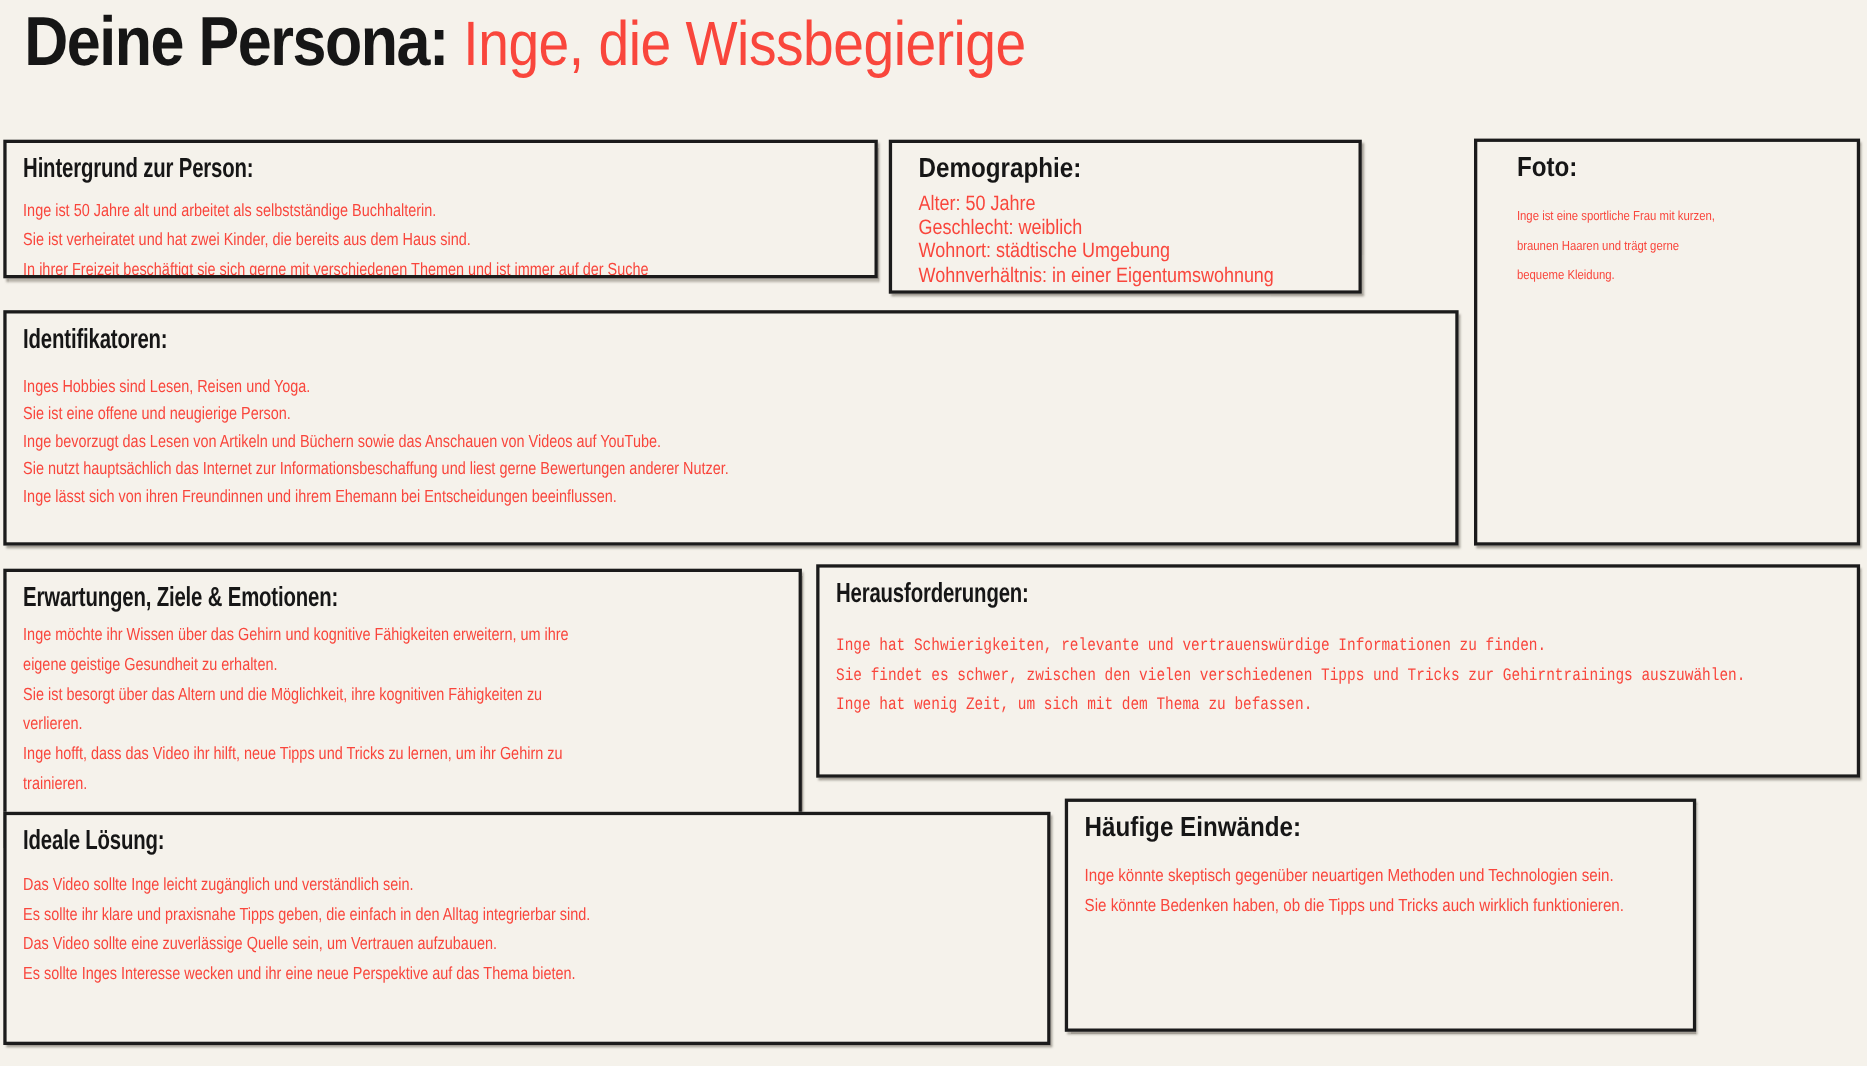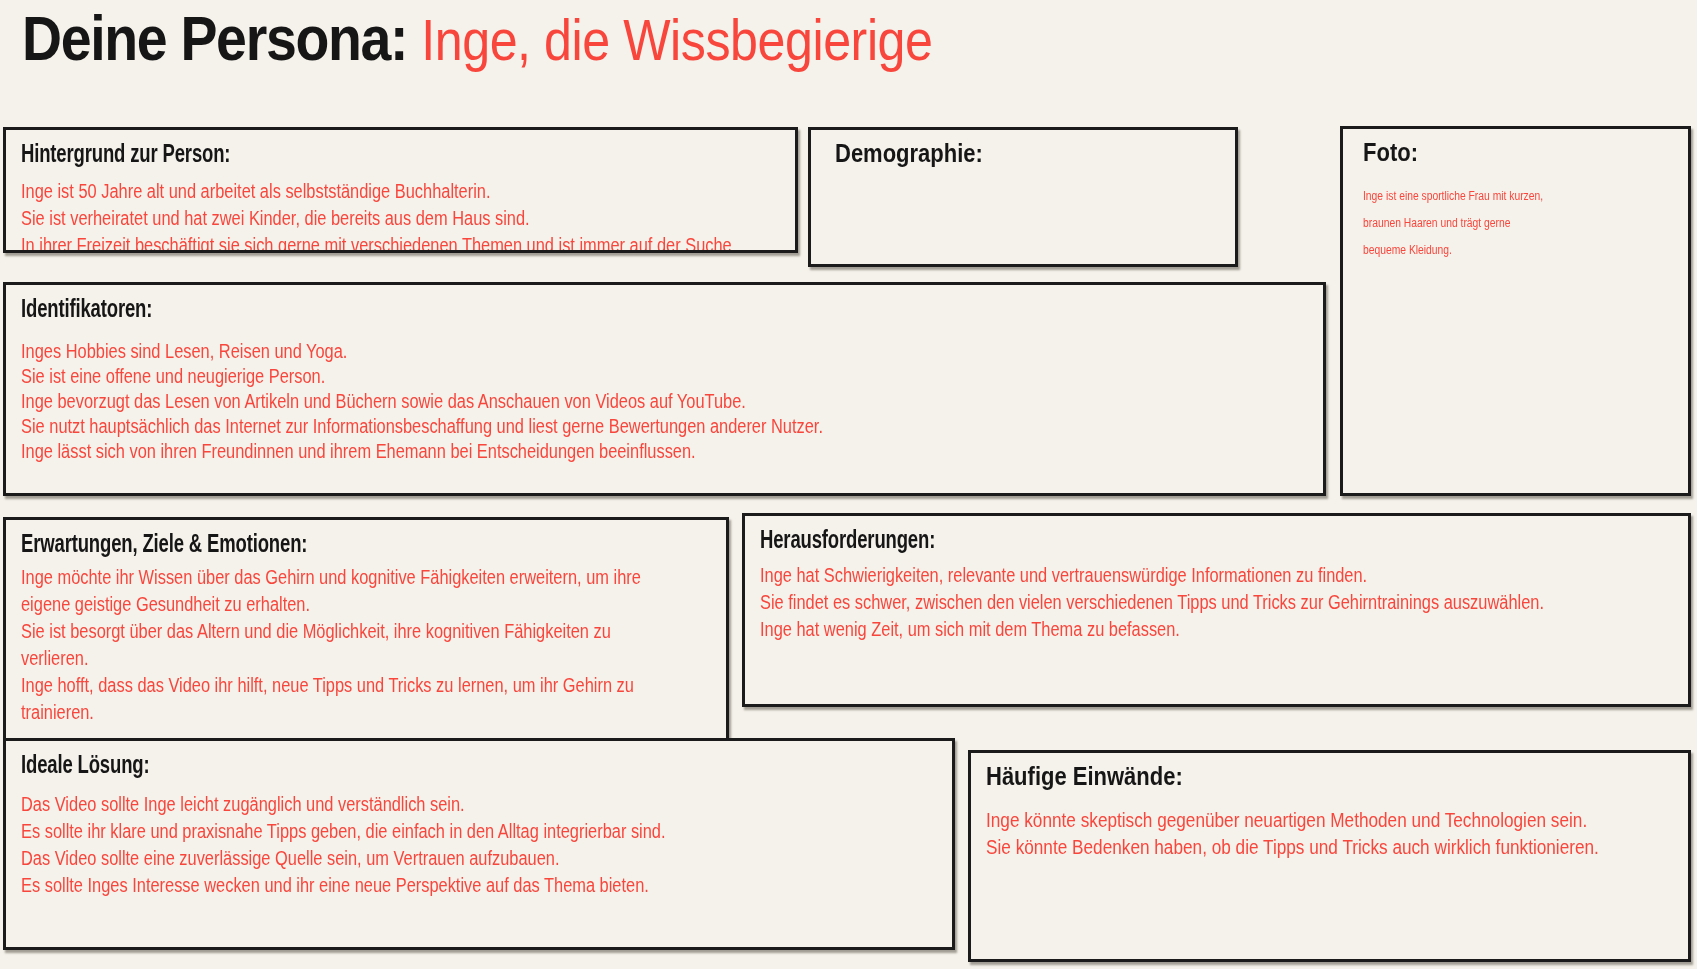--- a/index.html
+++ b/index.html
@@ -34,36 +34,36 @@
     background:var(--page-bg);
     box-shadow:2px 3px 2px rgba(92,88,76,.55);
     padding:9px 14px 8px 15px;
     overflow:hidden;
   }
   .heading{
     margin:0;display:inline-block;white-space:nowrap;
     font-size:25px;font-weight:bold;color:var(--ink);
     transform-origin:0 0;
   }
-  .body{margin-top:10px;color:var(--accent-red);font-size:20px;line-height:27px;}
+  .body{margin-top:10px;color:var(--accent-red);font-size:16px;line-height:27px;}
   .line{white-space:nowrap;transform-origin:0 50%;}
 
   .narrow .heading{transform:scaleX(.74);letter-spacing:-0.2px;}
   .narrow .line{transform:scaleX(.82);}
   .regular .heading{transform:scaleX(.88);}
   .regular .line{transform:scaleX(.86);}
 
   
   #box-demographie{padding-left:24px;}
   #box-demographie .body{margin-top:7px;font-size:19px;line-height:21.5px;}
-  #box-foto{padding-left:20px;}
+  #box-foto{padding-left:36px;}
   #box-foto .body{margin-top:16px;font-size:12px;line-height:27px;}
   #box-identifikatoren .body{margin-top:16px;line-height:25px;}
   #box-erwartungen .body,#box-herausforderungen .body{margin-top:6px;}
-  #box-herausforderungen .body{margin-top:8px;}
+  #box-herausforderungen .body{margin-top:20px;font-family:Liberation Mono, monospace;}
   #box-ideale-loesung .body{margin-top:12px;}
   #box-haeufige-einwaende .body{margin-top:16px;}
 </style>
 </head>
 <body>
 
 <div class="stage">
 
   <header class="title">
     <span class="t-black">Deine Persona:</span>
@@ -75,20 +75,26 @@
     <div class="body">
         <div class="line">Inge ist 50 Jahre alt und arbeitet als selbstständige Buchhalterin.</div>
         <div class="line">Sie ist verheiratet und hat zwei Kinder, die bereits aus dem Haus sind.</div>
         <div class="line">In ihrer Freizeit beschäftigt sie sich gerne mit verschiedenen Themen und ist immer auf der Suche</div>
         <div class="line">nach neuen Erkenntnissen.</div>
       </div>
   </section>
 
   <section id="box-demographie" class="box regular" style="left:808px;top:127px;width:430px;height:140px">
     <h2 class="heading">Demographie:</h2>
+    <div class="body">
+        <div class="line">Alter: 50 Jahre</div>
+        <div class="line">Geschlecht: weiblich</div>
+        <div class="line">Wohnort: städtische Umgebung</div>
+        <div class="line">Wohnverhältnis: in einer Eigentumswohnung</div>
+      </div>
   </section>
 
   <section id="box-foto" class="box regular" style="left:1340px;top:126px;width:351px;height:370px">
     <h2 class="heading">Foto:</h2>
     <div class="body">
         <div class="line">Inge ist eine sportliche Frau mit kurzen,</div>
         <div class="line">braunen Haaren und trägt gerne</div>
         <div class="line">bequeme Kleidung.</div>
       </div>
   </section>
@@ -128,21 +134,21 @@
   <section id="box-ideale-loesung" class="box narrow" style="left:3px;top:738px;width:952px;height:212px">
     <h2 class="heading">Ideale Lösung:</h2>
     <div class="body">
         <div class="line">Das Video sollte Inge leicht zugänglich und verständlich sein.</div>
         <div class="line">Es sollte ihr klare und praxisnahe Tipps geben, die einfach in den Alltag integrierbar sind.</div>
         <div class="line">Das Video sollte eine zuverlässige Quelle sein, um Vertrauen aufzubauen.</div>
         <div class="line">Es sollte Inges Interesse wecken und ihr eine neue Perspektive auf das Thema bieten.</div>
       </div>
   </section>
 
-  <section id="box-haeufige-einwaende" class="box regular" style="left:968px;top:750px;width:723px;height:212px">
+  <section id="box-haeufige-einwaende" class="box regular" style="left:968px;top:726px;width:574px;height:212px">
     <h2 class="heading">Häufige Einwände:</h2>
     <div class="body">
         <div class="line">Inge könnte skeptisch gegenüber neuartigen Methoden und Technologien sein.</div>
         <div class="line">Sie könnte Bedenken haben, ob die Tipps und Tricks auch wirklich funktionieren.</div>
       </div>
   </section>
 
 </div>
 
 </body></html>

